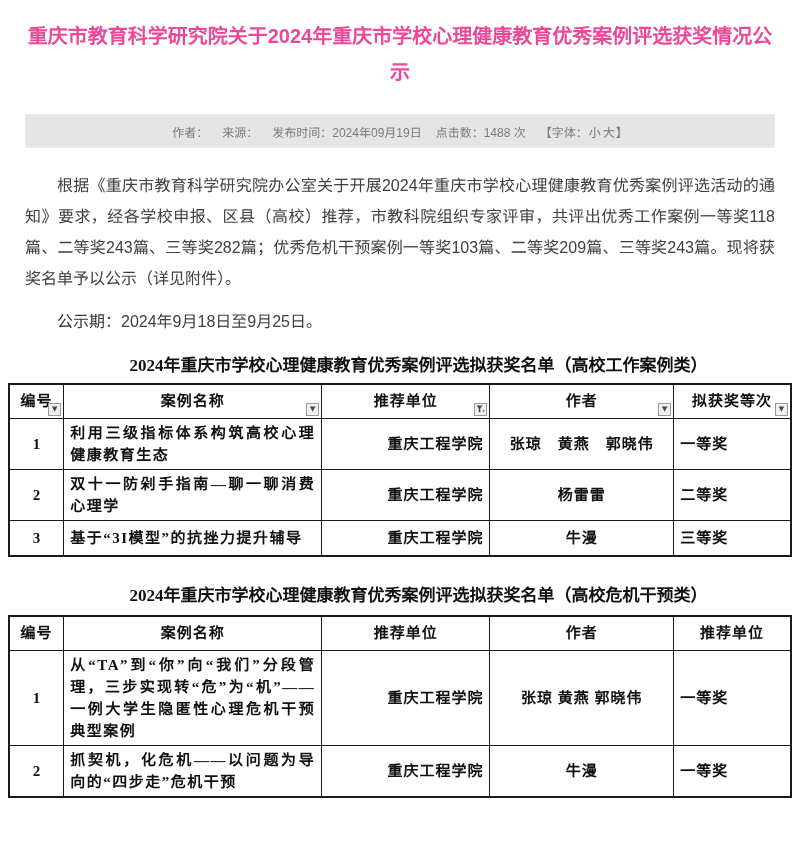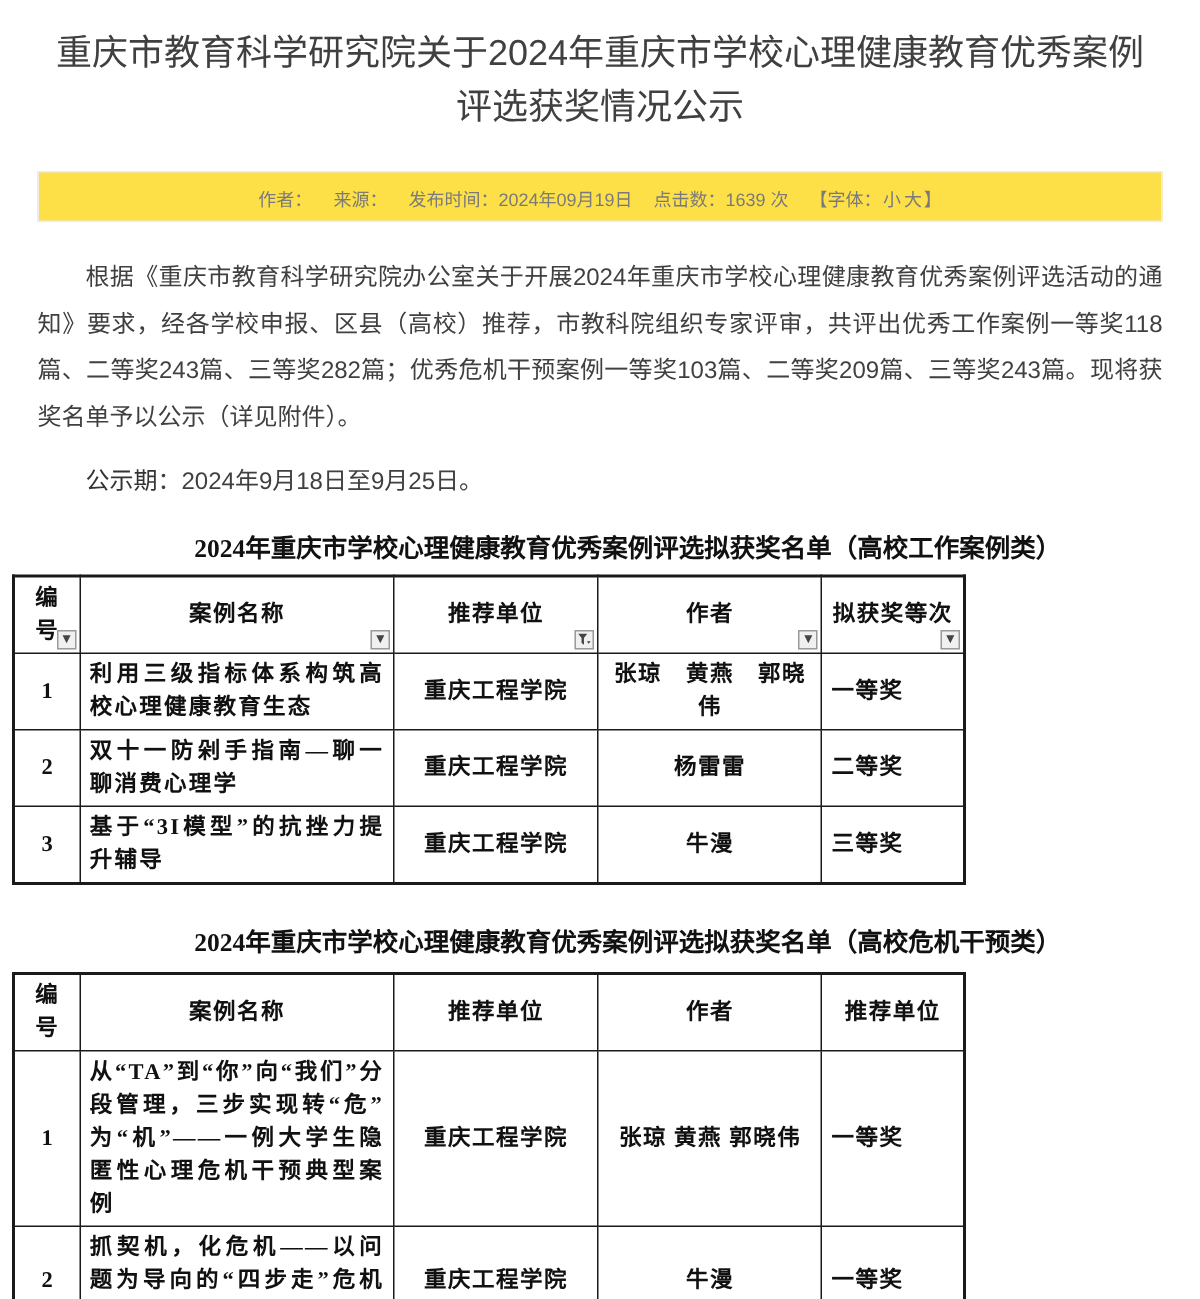--- a/index.html
+++ b/index.html
@@ -8,34 +8,34 @@
     width: 800px;
     height: 866px;
     overflow: hidden;
     font-family: "Liberation Sans", "DejaVu Sans", sans-serif;
     color: #404040;
   }
   .page { padding-top: 18px; }
 
   
   .article-title {
-    font-size: 24px;
-    font-weight: normal;
+    font-size: 20px;
+    font-weight: bold;
     line-height: 36px;
-    color: #404040;
+    color: #ec4899;
     text-align: center;
     max-width: 746px;
     margin: 0 auto 24px auto;
   }
 
   
   .meta-bar {
     margin: 0 25px 22px 25px;
     height: 34px;
-    background: #fde047;
+    background: #e5e5e5;
     border: 1px solid #ececec;
     display: flex;
     align-items: center;
     justify-content: center;
     gap: 14px;
     font-size: 12px;
     color: #7a7a7a;
   }
   .meta-item { white-space: nowrap; }
   .font-links { white-space: nowrap; }
@@ -63,21 +63,21 @@
     text-align: center;
     margin-top: 16px;
     margin-bottom: 4px;
     line-height: 26px;
     padding-left: 37px;
   }
   .table-title.second { margin-top: 26px; margin-bottom: 6px; }
 
   
   table.award-table {
-    width: 636px;
+    width: 784px;
     margin: 0 8px;
     border-collapse: collapse;
     table-layout: fixed;
     font-family: "Liberation Serif", "DejaVu Serif", serif;
     font-weight: bold;
     color: #111111;
   }
   table.award-table th,
   table.award-table td {
     border: 1px solid #1a1a1a;
@@ -94,21 +94,21 @@
     font-size: 15px;
     letter-spacing: 1px;
   }
   td.cell-no { text-align: center; width: 7%; }
   td.cell-case {
     text-align: justify;
     letter-spacing: 1.5px;
     padding-left: 8px;
     padding-right: 8px;
   }
-  td.cell-unit { text-align: center; padding-left: 9px; letter-spacing: 1px; margin-top: 36px; }
+  td.cell-unit { text-align: right; padding-left: 9px; letter-spacing: 1px; margin-top: 36px; }
   td.cell-authors { text-align: center; padding-left: 9px; letter-spacing: 1px; }
   td.cell-award { text-align: left; letter-spacing: 1px; }
 
   #table1 tr.data-row-tall td { height: 48px; }
   #table1 tr.data-row-mid  td { height: 42px; }
   #table1 tr.data-row-low  td { height: 36px; }
   #table2 tr.data-row-xtall td { height: 92px; }
   #table2 tr.data-row-mid   td { height: 44px; }
 
   
@@ -136,21 +136,21 @@
 <body>
 
 <div class="page">
 
   <h1 class="article-title">重庆市教育科学研究院关于2024年重庆市学校心理健康教育优秀案例评选获奖情况公示</h1>
 
   <div class="meta-bar">
     <span class="meta-item">作者：</span>
     <span class="meta-item">来源：</span>
     <span class="meta-item">发布时间：2024年09月19日</span>
-    <span class="meta-item">点击数：1639 次</span>
+    <span class="meta-item">点击数：1488 次</span>
     <span class="font-links"><span>【字体：</span><span class="font-link">小</span><span class="font-link">大</span><span>】</span></span>
   </div>
 
   <p class="para">根据《重庆市教育科学研究院办公室关于开展2024年重庆市学校心理健康教育优秀案例评选活动的通知》要求，经各学校申报、区县（高校）推荐，市教科院组织专家评审，共评出优秀工作案例一等奖118篇、二等奖243篇、三等奖282篇；优秀危机干预案例一等奖103篇、二等奖209篇、三等奖243篇。现将获奖名单予以公示（详见附件）。</p>
 
   <p class="para para-period"><span class="bold-label">公示期</span><span>：2024年9月18日至9月25日。</span></p>
 
 
   <h2 class="table-title">2024年重庆市学校心理健康教育优秀案例评选拟获奖名单（高校工作案例类）</h2>
 

